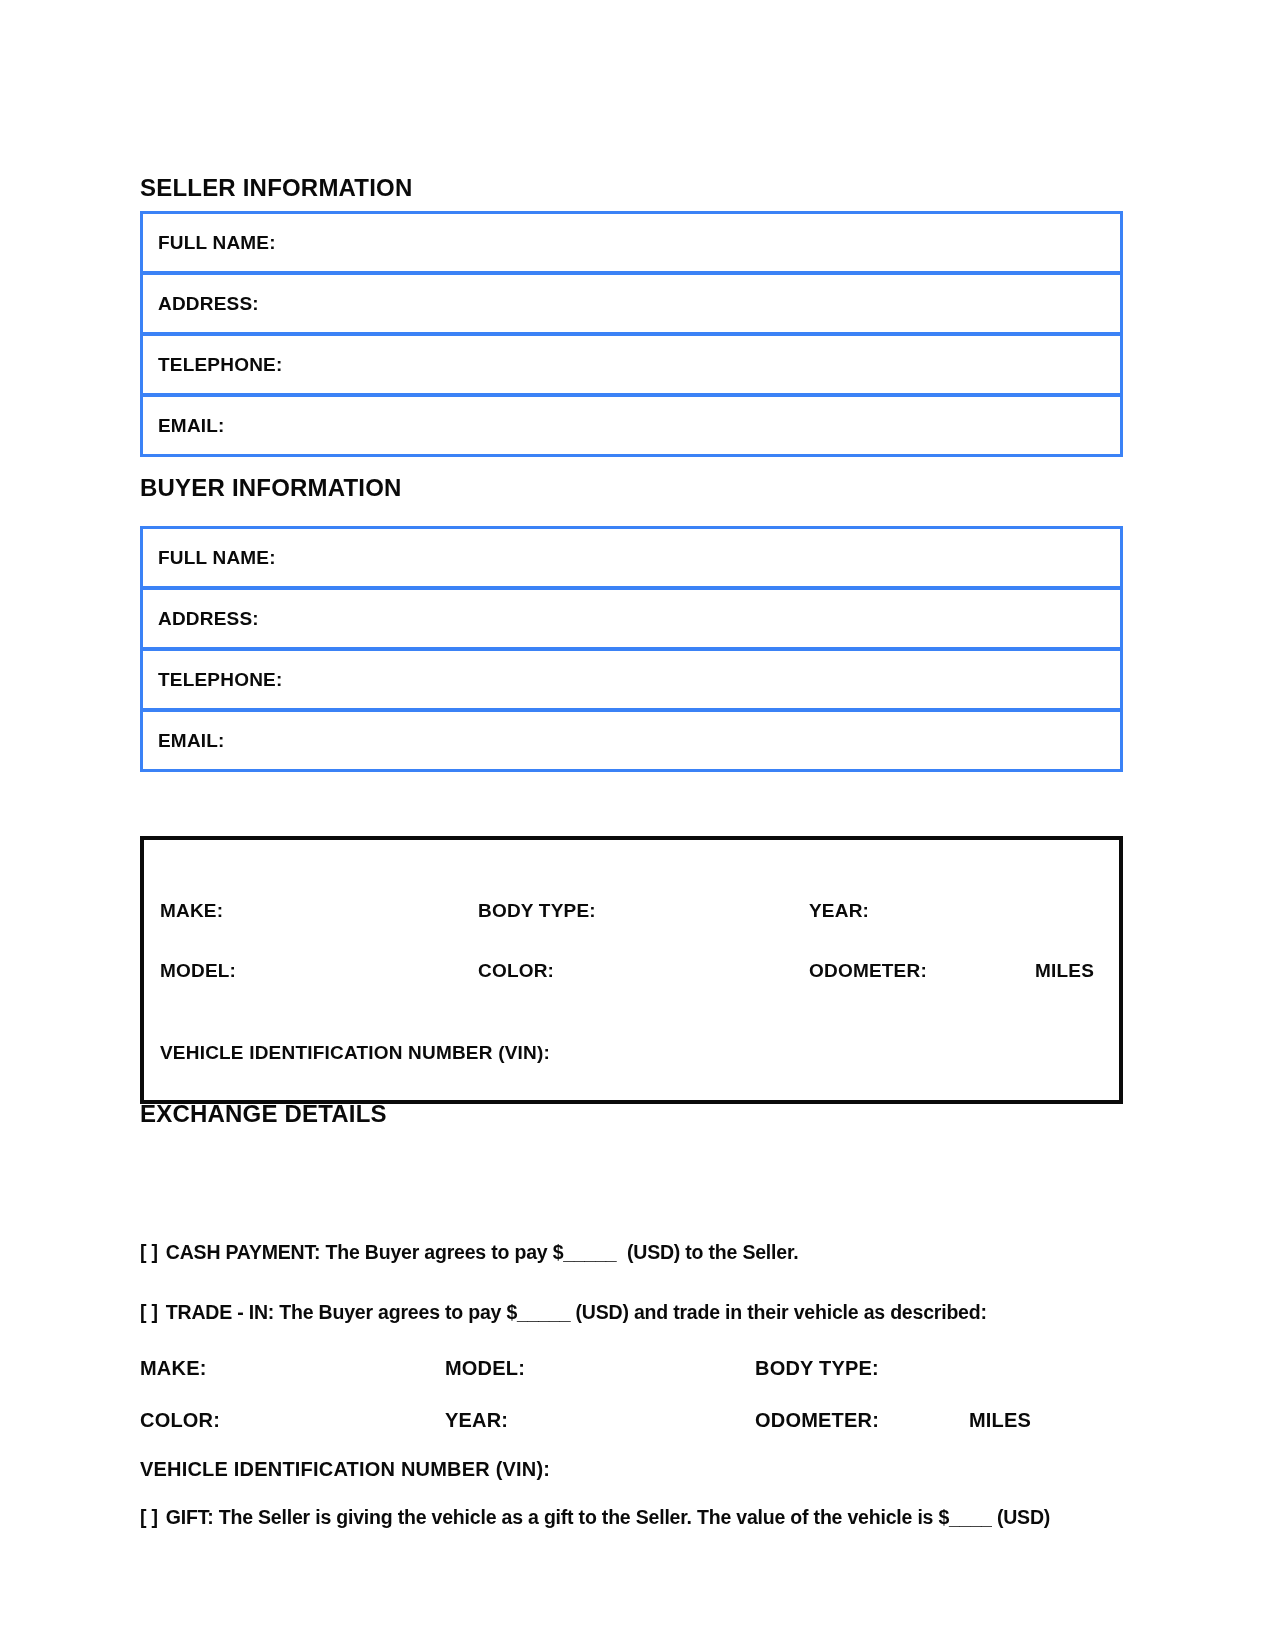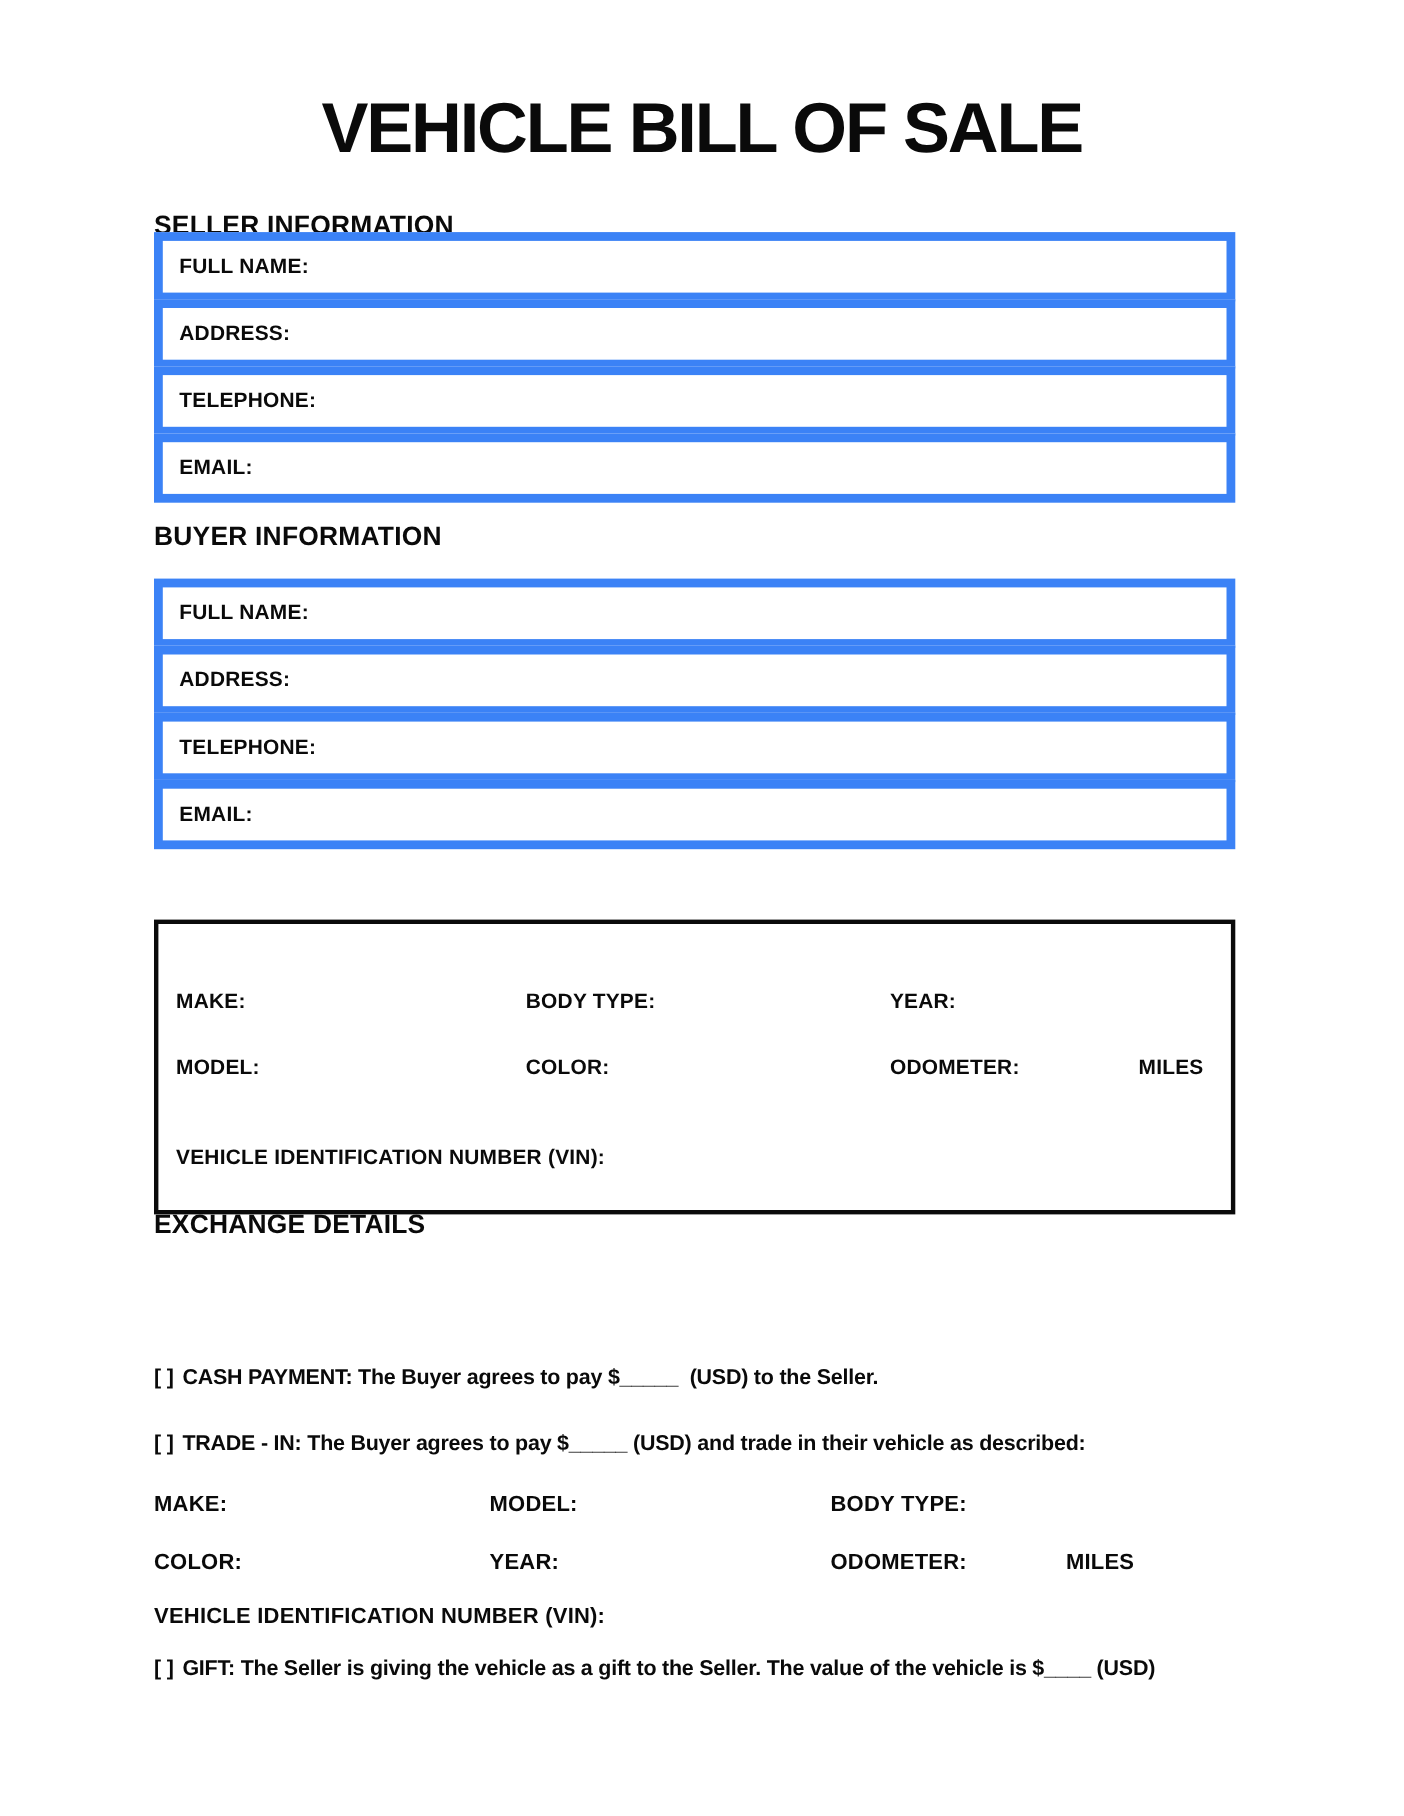--- a/index.html
+++ b/index.html
@@ -31,21 +31,21 @@
     letter-spacing: 0.2px;
     white-space: pre;
   }
   .info-table {
     position: absolute;
     left: 140px;
     width: 983px;
   }
   .info-row {
     height: 63px;
-    border: 8px solid #3b82f6;
+    border: 3px solid #3b82f6;
     display: flex;
     align-items: center;
     padding: 0 15px;
     background: #ffffff;
   }
   .info-row + .info-row { margin-top: -2px; gap: 16px; }
   .field-label {
     font-size: 19px;
     letter-spacing: 0.2px;
     white-space: pre;
@@ -87,23 +87,22 @@
     align-items: center;
     height: 26px;
   }
   .ti-cell .field-label { font-size: 20px; }
 </style>
 </head>
 <body>
 
 <div class="page">
 
-  <div class="title">VEHICLE BILL OF SALE</div>
-
-  <div class="section-heading" style="left:140px; top:192px;">SELLER INFORMATION</div>
+
+  <div class="section-heading" style="left:140px; top:174px;">SELLER INFORMATION</div>
   <div class="info-table" style="top:211px;">
     <div class="info-row">
       <span class="field-label">FULL NAME:</span>
       <span class="fill-area"></span>
     </div>
     <div class="info-row">
       <span class="field-label">ADDRESS:</span>
       <span class="fill-area"></span>
     </div>
     <div class="info-row">

